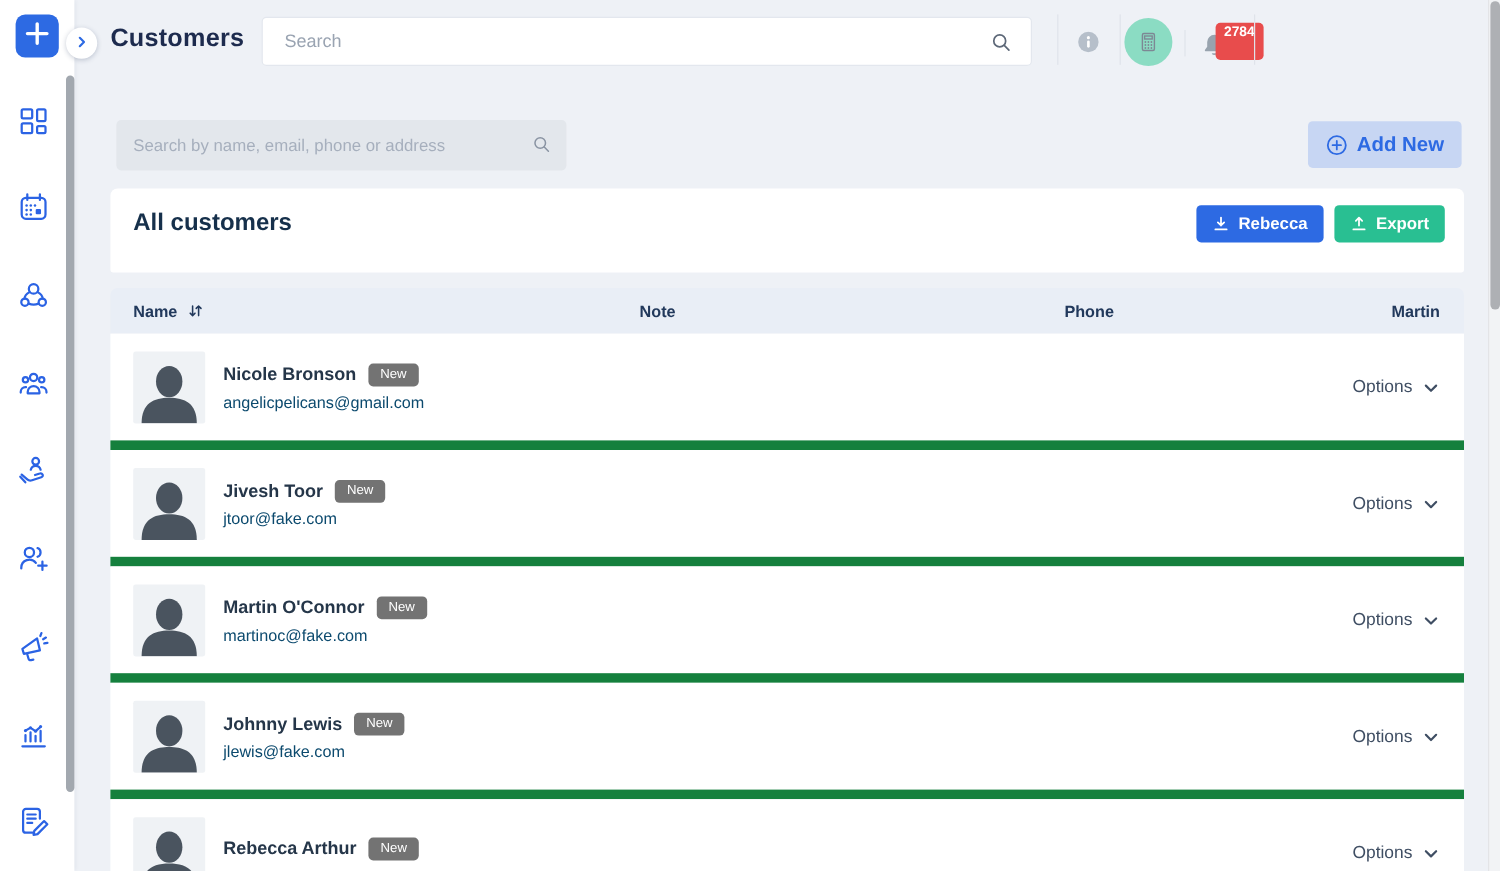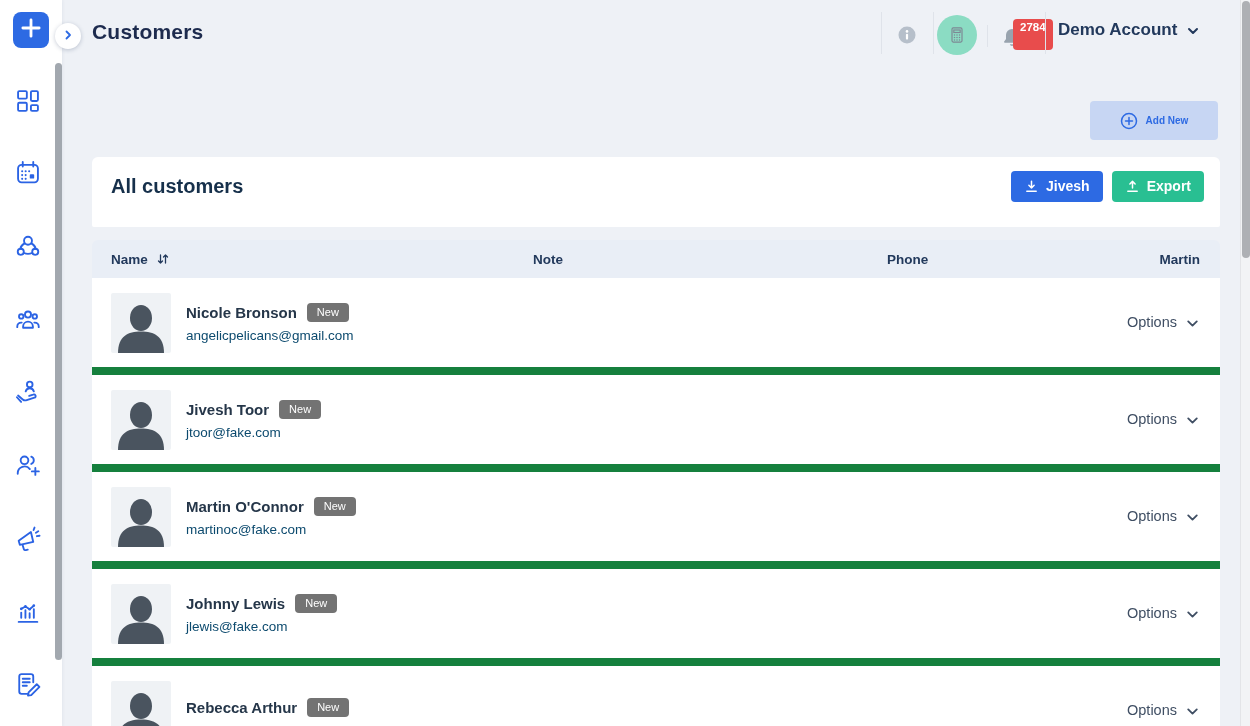--- a/index.html
+++ b/index.html
@@ -90,21 +90,21 @@
   .filter-search input {
     width:100%; height:100%; border:none; outline:none; background:transparent;
     padding:0 40px 0 14px; font-size:14px; color:#4a5566; font-family:inherit;
   }
   .filter-search input::placeholder { color:#a6afbd; }
   .filter-search .mag { position:absolute; right:13px; top:12px; width:16px; height:16px; color:#8a94a3; cursor:pointer; }
   .add-new-btn {
     position:absolute; left:1028px; top:41px; width:128px; height:39px;
     background:#c7d6f3; border:none; border-radius:4px; cursor:pointer;
     display:flex; align-items:center; justify-content:center; gap:8px;
-    color:#2d6ae3; font-size:10px; font-weight:bold; font-family:inherit;
+    color:#2d6ae3; font-size:17px; font-weight:bold; font-family:inherit;
   }
 
   .panel { position:absolute; left:30px; top:97px; width:1128px; }
   .panel-card {
     height:70px; background:#fff; border-radius:6px 6px 2px 2px;
     display:flex; align-items:center; padding:0 16px 12px 19px;
   }
   .panel-title { font-size:20px; font-weight:bold; color:#16304b; }
   .panel-actions { margin-left:auto; display:flex; gap:9px; }
   .btn-import, .btn-export {
@@ -137,21 +137,21 @@
   .cust-avatar svg { width:60px; height:60px; fill:#4a545f; }
   .name-line { display:flex; align-items:center; gap:10px; }
   .cust-name { font-size:15px; font-weight:bold; color:#253649; }
   .new-badge {
     background:#737373; color:#fff; font-size:11px;
     padding:3px 10px 4px; border-radius:4px;
   }
   .cust-email { font-size:13.5px; color:#0c4a6e; margin-top:6px; }
   .cell-plain { font-size:14px; color:#44506a; }
   .options {
-    justify-self:end; display:flex; align-items:flex-start; gap:8px;
+    justify-self:end; display:flex; align-items:center; gap:8px;
     color:#3f4e63; font-size:14.5px; cursor:pointer;
   }
   .options .chev { width:15px; height:15px; color:#3f4e63; margin-top:2px; }
 
   
   .page-scrollbar {
     position:absolute; right:0; top:0; width:10px; height:726px;
     background:#f2f3f5; border-left:1px solid #e3e4e7; z-index:9;
   }
   .page-scroll-thumb {
@@ -262,20 +262,27 @@
   <span>
     <svg width="12" height="12" viewBox="0 0 12 12" fill="none" stroke="#2d6ae3" stroke-width="1.8" stroke-linecap="round" stroke-linejoin="round">
         <path d="M4.5 2.5L8 6l-3.5 3.5"></path>
       </svg>
   </span>
 </button>
 
 <header class="topbar">
   <h1 class="page-title">Customers</h1>
 
+  <div class="global-search">
+    <input type="text" placeholder="Search" style="">
+    <svg class="mag" viewBox="0 0 20 20" fill="none" stroke="currentColor" stroke-width="1.6" stroke-linecap="round">
+        <circle cx="9" cy="9" r="5.5"></circle>
+        <path d="M13.2 13.2L17.5 17.5"></path>
+      </svg>
+  </div>
 
   <div class="vdiv" style="left:819px"></div>
   <button class="icon-btn" style="left:836px; top:26px; width:18px; height:18px;">
     <svg width="18" height="18" viewBox="0 0 18 18">
         <circle cx="9" cy="9" r="8.5" fill="#b6bfca"></circle>
         <circle cx="9" cy="5.4" r="1.3" fill="#fff"></circle>
         <rect x="7.9" y="7.7" width="2.2" height="6" rx="1.1" fill="#fff"></rect>
       </svg>
   </button>
   <div class="vdiv" style="left:871px"></div>
@@ -303,51 +310,52 @@
   <div class="bell-wrap">
     <svg width="24" height="24" viewBox="0 0 24 24" fill="#98a3ae">
         <path d="M12 3a6 6 0 0 0-6 6v4l-1.8 2.5a.8.8 0 0 0 .65 1.3h14.3a.8.8 0 0 0 .65-1.3L18 13V9a6 6 0 0 0-6-6z"></path>
         <path d="M9.8 18.3a2.3 2.3 0 0 0 4.4 0z"></path>
       </svg>
   </div>
   <div class="notif-badge">2784</div>
 
   <div class="vdiv" style="left:983px"></div>
 
-  <div class="account">
-    <span class="account-name">Demo Account</span>
-    <svg class="chev" viewBox="0 0 14 14" fill="none" stroke="currentColor" stroke-width="2" stroke-linecap="round" stroke-linejoin="round">
-        <path d="M3 5l4 4 4-4"></path>
-      </svg>
-  </div>
 
   <div class="user-avatar"></div>
 </header>
 
 <main class="main">
 
+  <div class="filter-search">
+    <input type="text" placeholder="Search by name, email, phone or address" style="">
+    <svg class="mag" viewBox="0 0 20 20" fill="none" stroke="currentColor" stroke-width="1.6" stroke-linecap="round">
+        <circle cx="9" cy="9" r="5.5"></circle>
+        <path d="M13.2 13.2L17.5 17.5"></path>
+      </svg>
+  </div>
 
   <button class="add-new-btn">
     <svg width="18" height="18" viewBox="0 0 18 18" fill="none" stroke="#2d6ae3" stroke-width="1.5" stroke-linecap="round">
         <circle cx="9" cy="9" r="7.5"></circle>
         <path d="M9 5.5v7M5.5 9h7"></path>
       </svg>
     <span>Add New</span>
   </button>
 
   <section class="panel">
 
     <div class="panel-card">
       <h2 class="panel-title">All customers</h2>
       <div class="panel-actions">
         <button class="btn-import">
           <svg width="15" height="15" viewBox="0 0 16 16" fill="none" stroke="#fff" stroke-width="1.6" stroke-linecap="round" stroke-linejoin="round">
               <path d="M8 2.5v7M8 9.5L5.2 6.7M8 9.5l2.8-2.8M3 13h10"></path>
             </svg>
-          <span>Jivesh</span>
+          <span>Rebecca</span>
         </button>
         <button class="btn-export">
           <svg width="15" height="15" viewBox="0 0 16 16" fill="none" stroke="#fff" stroke-width="1.6" stroke-linecap="round" stroke-linejoin="round">
               <path d="M8 9.5v-7M8 2.5L5.2 5.3M8 2.5l2.8 2.8M3 13h10"></path>
             </svg>
           <span>Export</span>
         </button>
       </div>
     </div>
 

